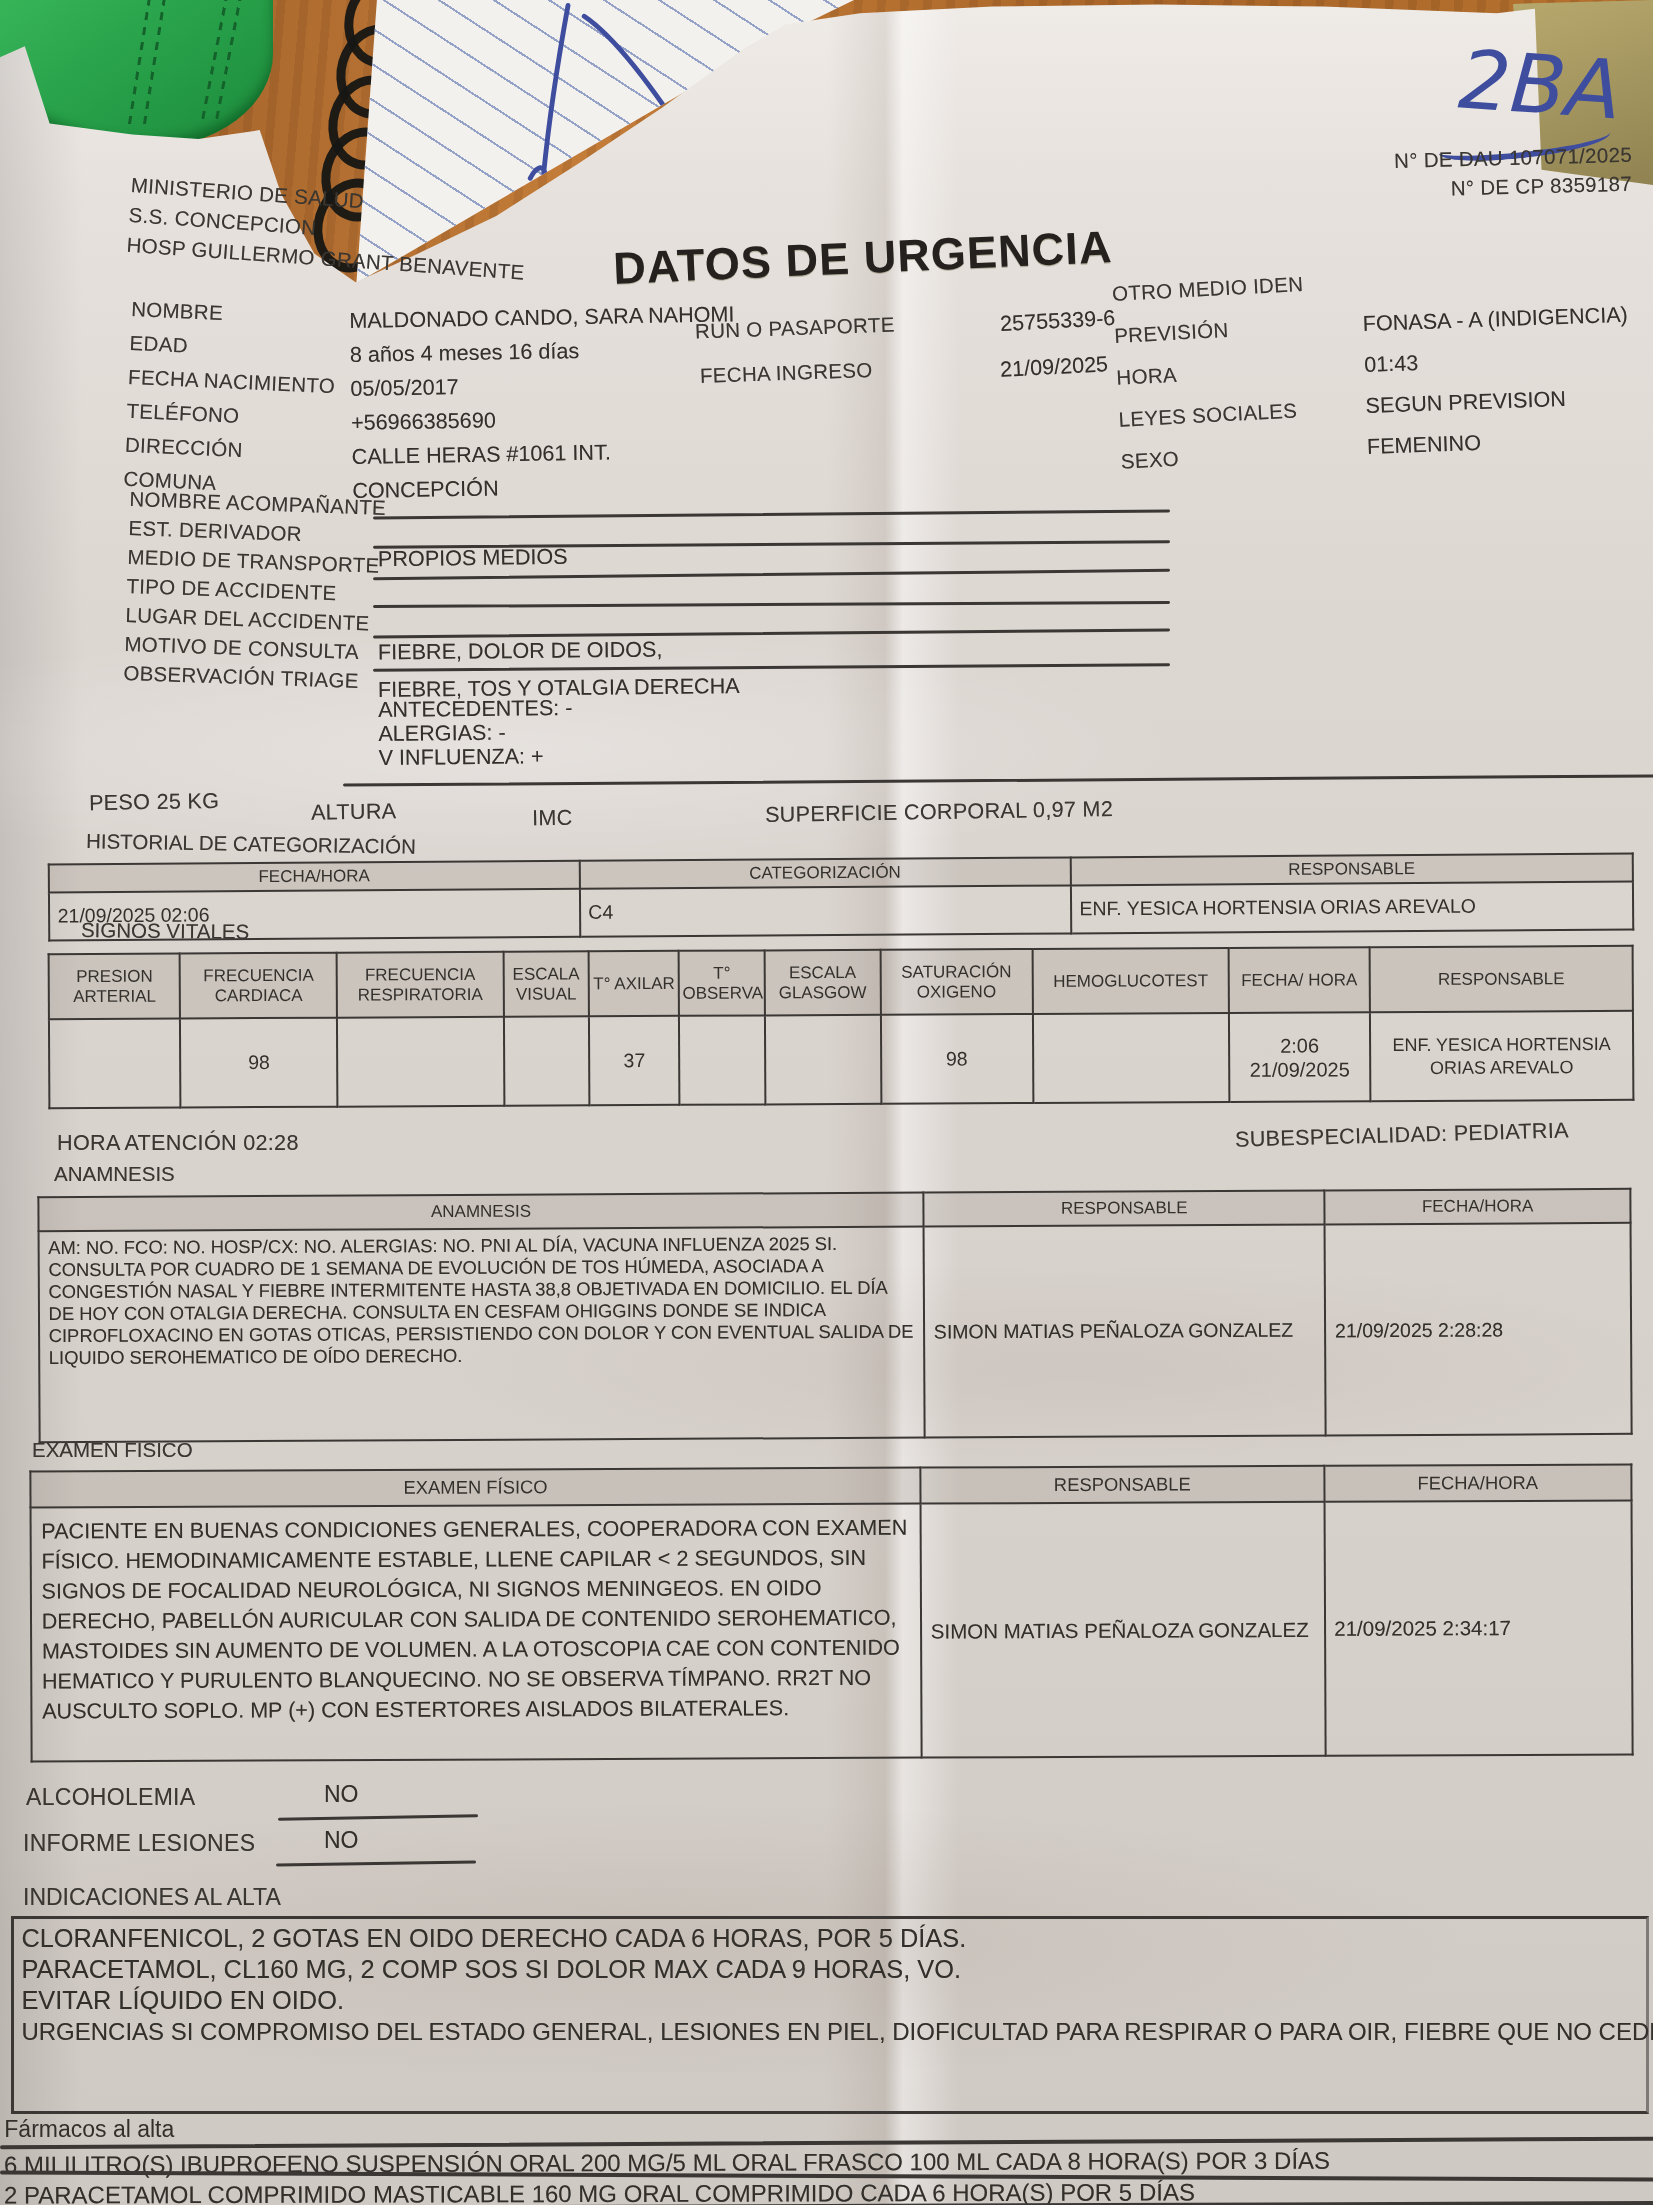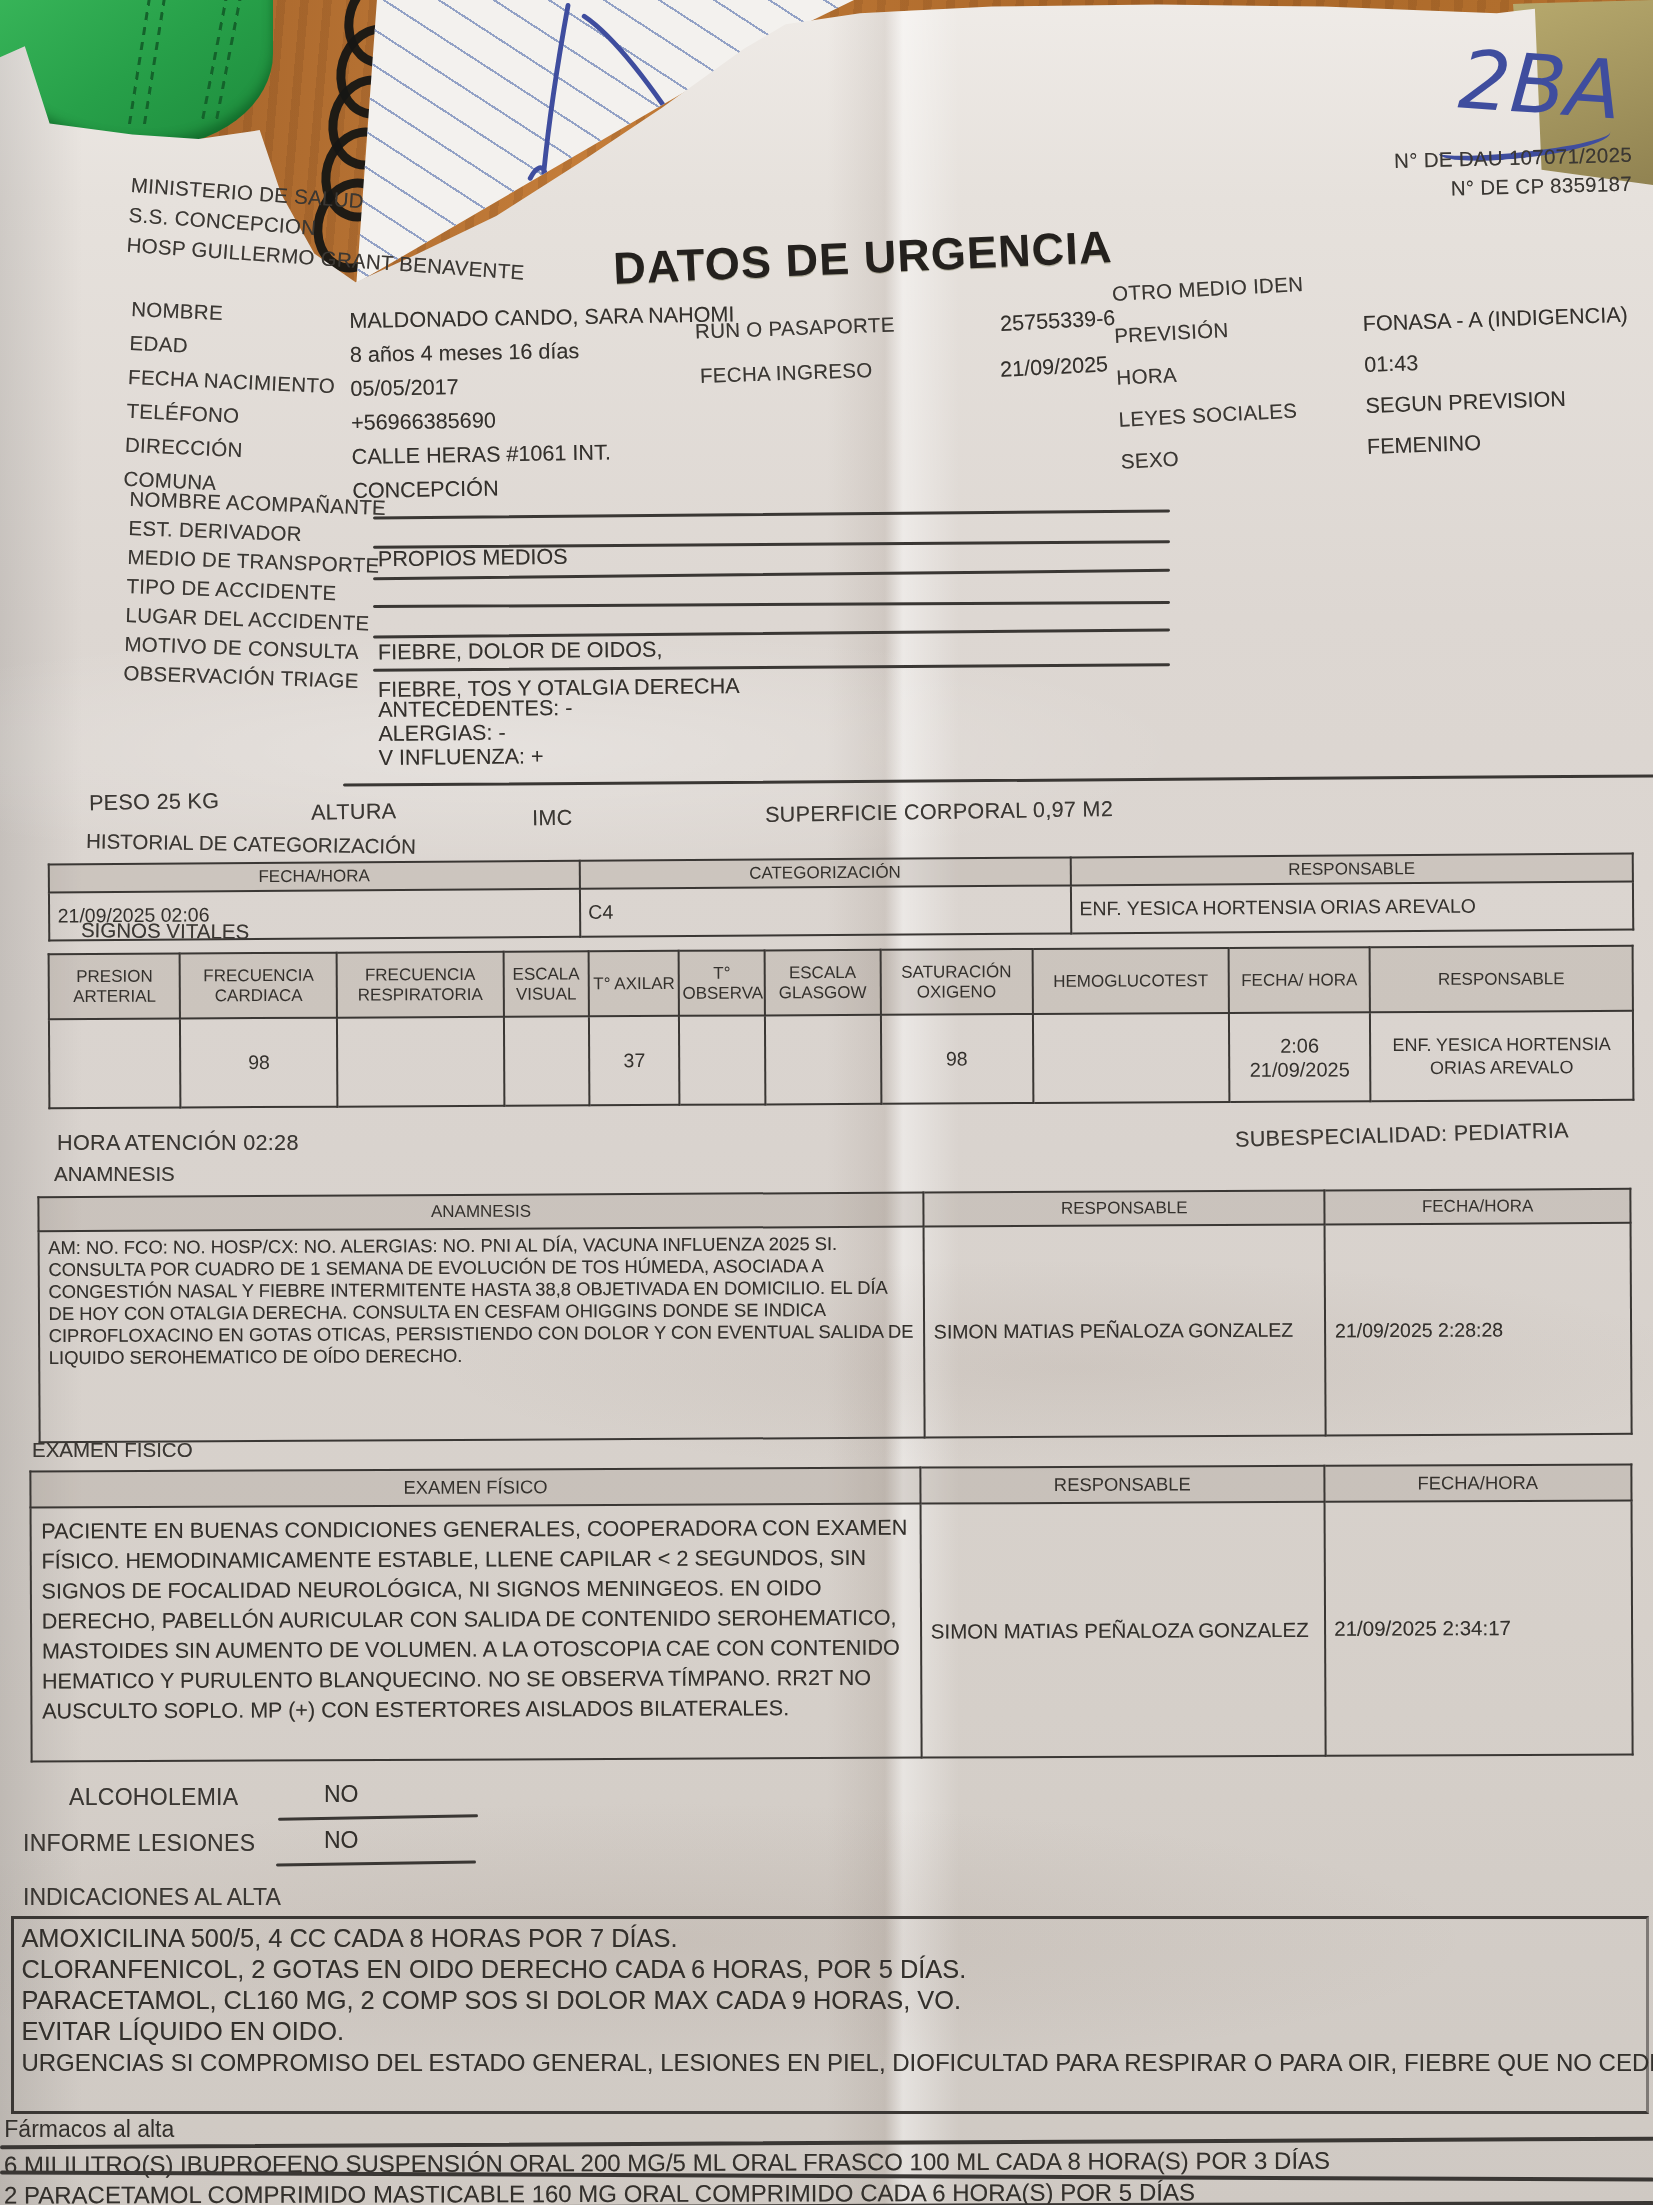--- a/index.html
+++ b/index.html
@@ -280,31 +280,30 @@
       </tr>
       <tr style="height:254px;">
         <td class="blocktext bigtext" style="vertical-align:top;font-size:21.6px;line-height:30px;">PACIENTE EN BUENAS CONDICIONES GENERALES, COOPERADORA CON EXAMEN FÍSICO. HEMODINAMICAMENTE ESTABLE, LLENE CAPILAR &lt; 2 SEGUNDOS, SIN SIGNOS DE FOCALIDAD NEUROLÓGICA, NI SIGNOS MENINGEOS. EN OIDO DERECHO, PABELLÓN AURICULAR CON SALIDA DE CONTENIDO SEROHEMATICO, MASTOIDES SIN AUMENTO DE VOLUMEN. A LA OTOSCOPIA CAE CON CONTENIDO HEMATICO Y PURULENTO BLANQUECINO. NO SE OBSERVA TÍMPANO. RR2T NO AUSCULTO SOPLO. MP (+) CON ESTERTORES AISLADOS BILATERALES.</td>
         <td class="blocktext" style="font-size:20.5px;line-height:27px;">SIMON MATIAS PEÑALOZA GONZALEZ</td>
         <td class="blocktext" style="font-size:20.5px;">21/09/2025 2:34:17</td>
       </tr>
     </tbody>
       </table>
   </div>
 
-  <div class="abs lbl" style="left:26px;top:1784px;font-size:23px;margin-left:43px;">ALCOHOLEMIA</div>
+  <div class="abs lbl" style="left:26px;top:1784px;font-size:23px;">ALCOHOLEMIA</div>
   <div class="abs val" style="left:324px;top:1781px;font-size:23px;">NO</div>
   <div class="abs uline" style="left:278px;top:1816px;width:200px;transform:rotate(-1deg);"></div>
   <div class="abs lbl" style="left:23px;top:1830px;font-size:23px;">INFORME LESIONES</div>
   <div class="abs val" style="left:324px;top:1827px;font-size:23px;">NO</div>
   <div class="abs uline" style="left:276px;top:1862px;width:200px;transform:rotate(-.8deg);"></div>
 
   <div class="abs sect" style="left:23px;top:1884px;font-size:23px;">INDICACIONES AL ALTA</div>
   <div class="abs" style="left:10.8px;top:1916px;width:1632px;height:192px;border:3.2px solid #3a3734;border-right-color:rgba(58,55,52,.55);">
     <div style="padding:4.3px 0 0 7.6px;">
-      <div class="ind-line" style="line-height:31px;">AMOXICILINA 500/5, 4 CC CADA 8 HORAS POR 7 DÍAS.</div>
       <div class="ind-line" style="line-height:31px;">CLORANFENICOL, 2 GOTAS EN OIDO DERECHO CADA 6 HORAS, POR 5 DÍAS.</div>
       <div class="ind-line" style="line-height:31px;">PARACETAMOL, CL160 MG, 2 COMP SOS SI DOLOR MAX CADA 9 HORAS, VO.</div>
       <div class="ind-line" style="line-height:31px;">EVITAR LÍQUIDO EN OIDO.</div>
       <div class="ind-line" style="line-height:31px;font-size:24px;">URGENCIAS SI COMPROMISO DEL ESTADO GENERAL, LESIONES EN PIEL, DIOFICULTAD PARA RESPIRAR O PARA OIR, FIEBRE QUE NO CEDE.</div>
     </div>
   </div>
 
   <div class="abs" style="left:4.3px;top:2116px;font-size:23px;color:#33302c;">Fármacos al alta</div>
   <div class="abs rule" style="left:0;top:2141px;width:1654px;transform:rotate(-.3deg);"></div>
   <div class="abs pharm-line" style="left:4.3px;top:2149px;transform:rotate(-.2deg);">6 MILILITRO(S) IBUPROFENO SUSPENSIÓN ORAL 200 MG/5 ML ORAL FRASCO 100 ML CADA 8 HORA(S) POR 3 DÍAS</div>

